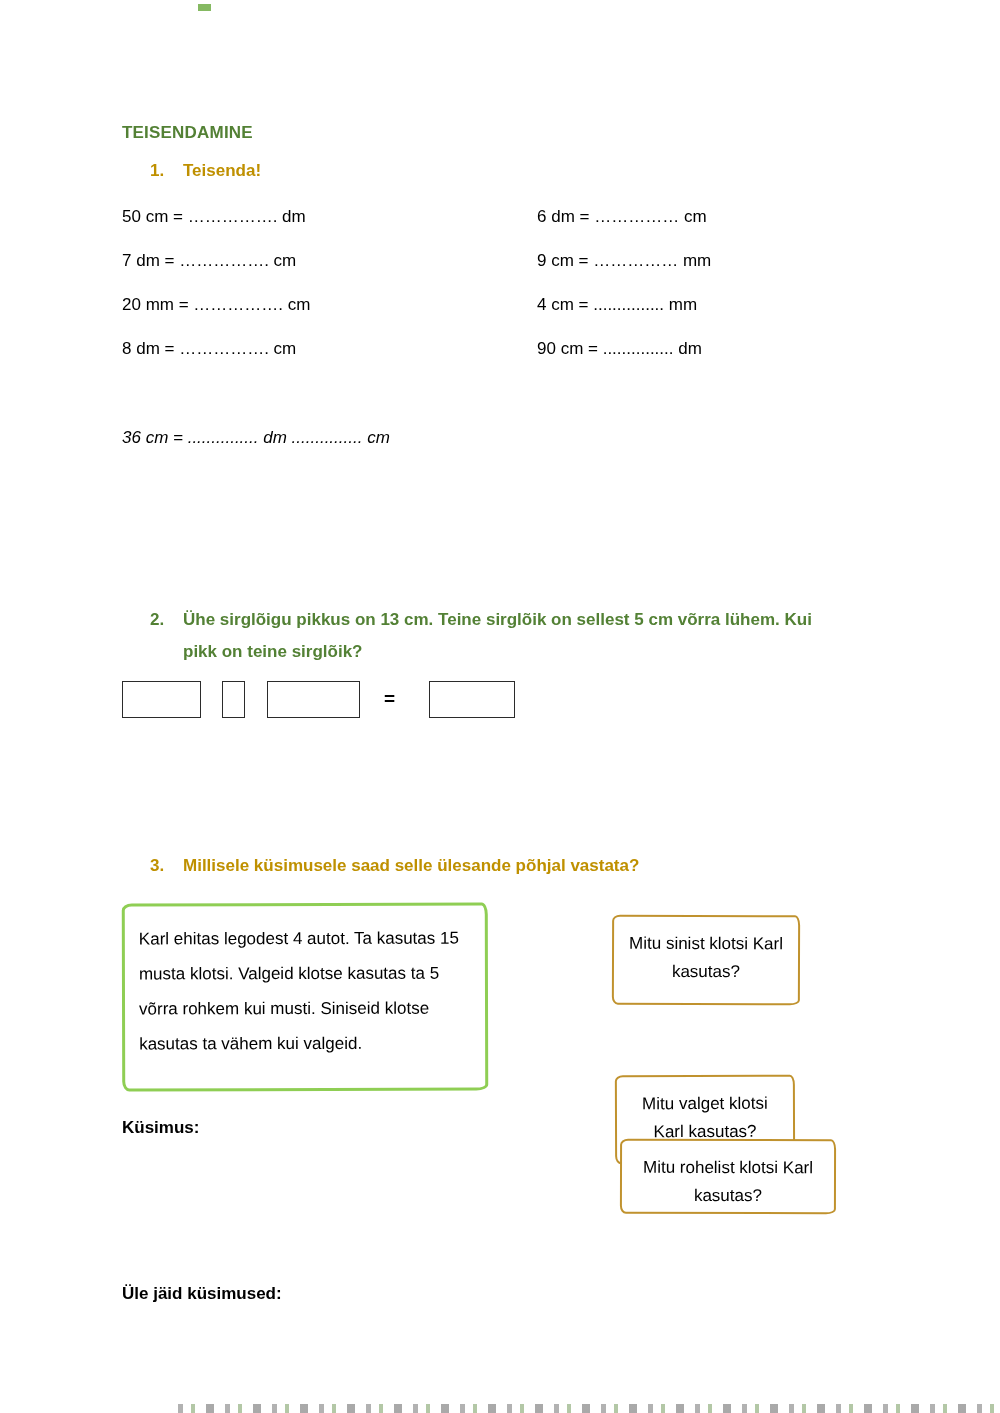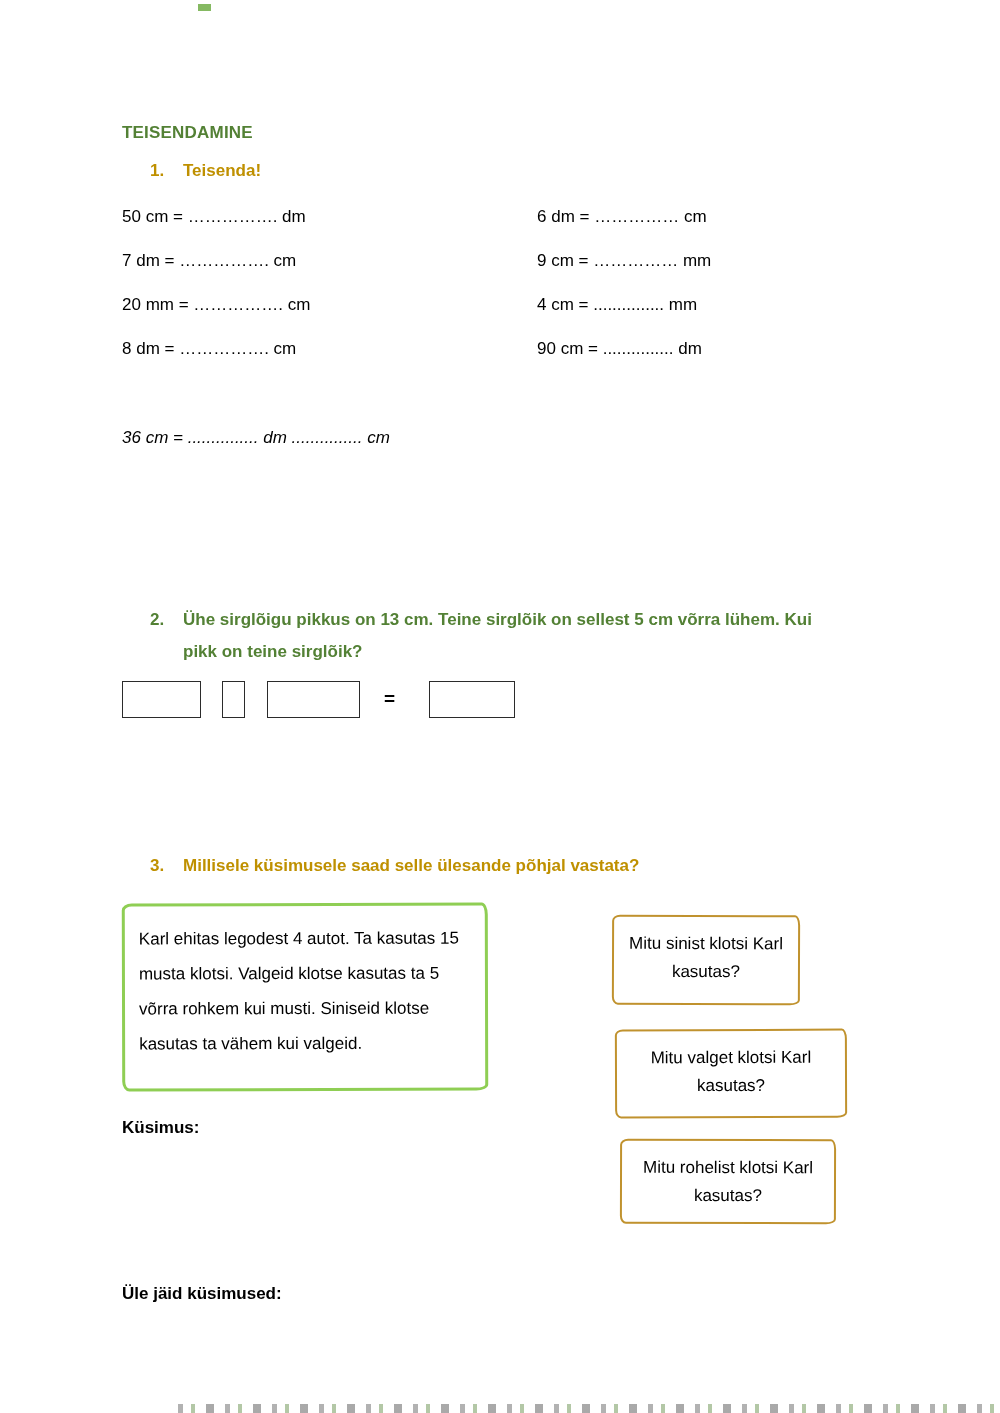--- a/index.html
+++ b/index.html
@@ -42,22 +42,22 @@
   .q-box {
     border:2.5px solid #c0922e;
     border-radius:8px 5px 10px 6px / 6px 10px 5px 8px;
     padding:13px 14px;
     font-size:17px; line-height:28px;
     box-sizing:border-box;
     background:#fff;
     text-align:center;
   }
   .q-box-1 { left:612px; top:915px;  width:188px; height:90px; transform:rotate(0.2deg); }
-  .q-box-2 { left:615px; top:1029px; width:232px; height:89px; transform:rotate(-0.2deg); }
-  .q-box-3 { left:620px; top:1139px; width:216px; height:85px; transform:rotate(0.15deg); }
+  .q-box-2 { left:615px; top:1075px; width:180px; height:89px; transform:rotate(-0.2deg); }
+  .q-box-3 { left:620px; top:1139px; width:216px; height:75px; transform:rotate(0.15deg); }
 
   .artifact { background:#70ad47; opacity:0.85; }
   .bottom-strip {
     left:178px; bottom:0; width:822px; height:9px; opacity:0.55;
     background:repeating-linear-gradient(90deg,
       rgba(80,80,80,.8) 0 5px, transparent 5px 13px,
       rgba(83,129,53,.8) 13px 17px, transparent 17px 28px,
       rgba(60,60,60,.8) 28px 36px, transparent 36px 47px);
   }
 </style>

